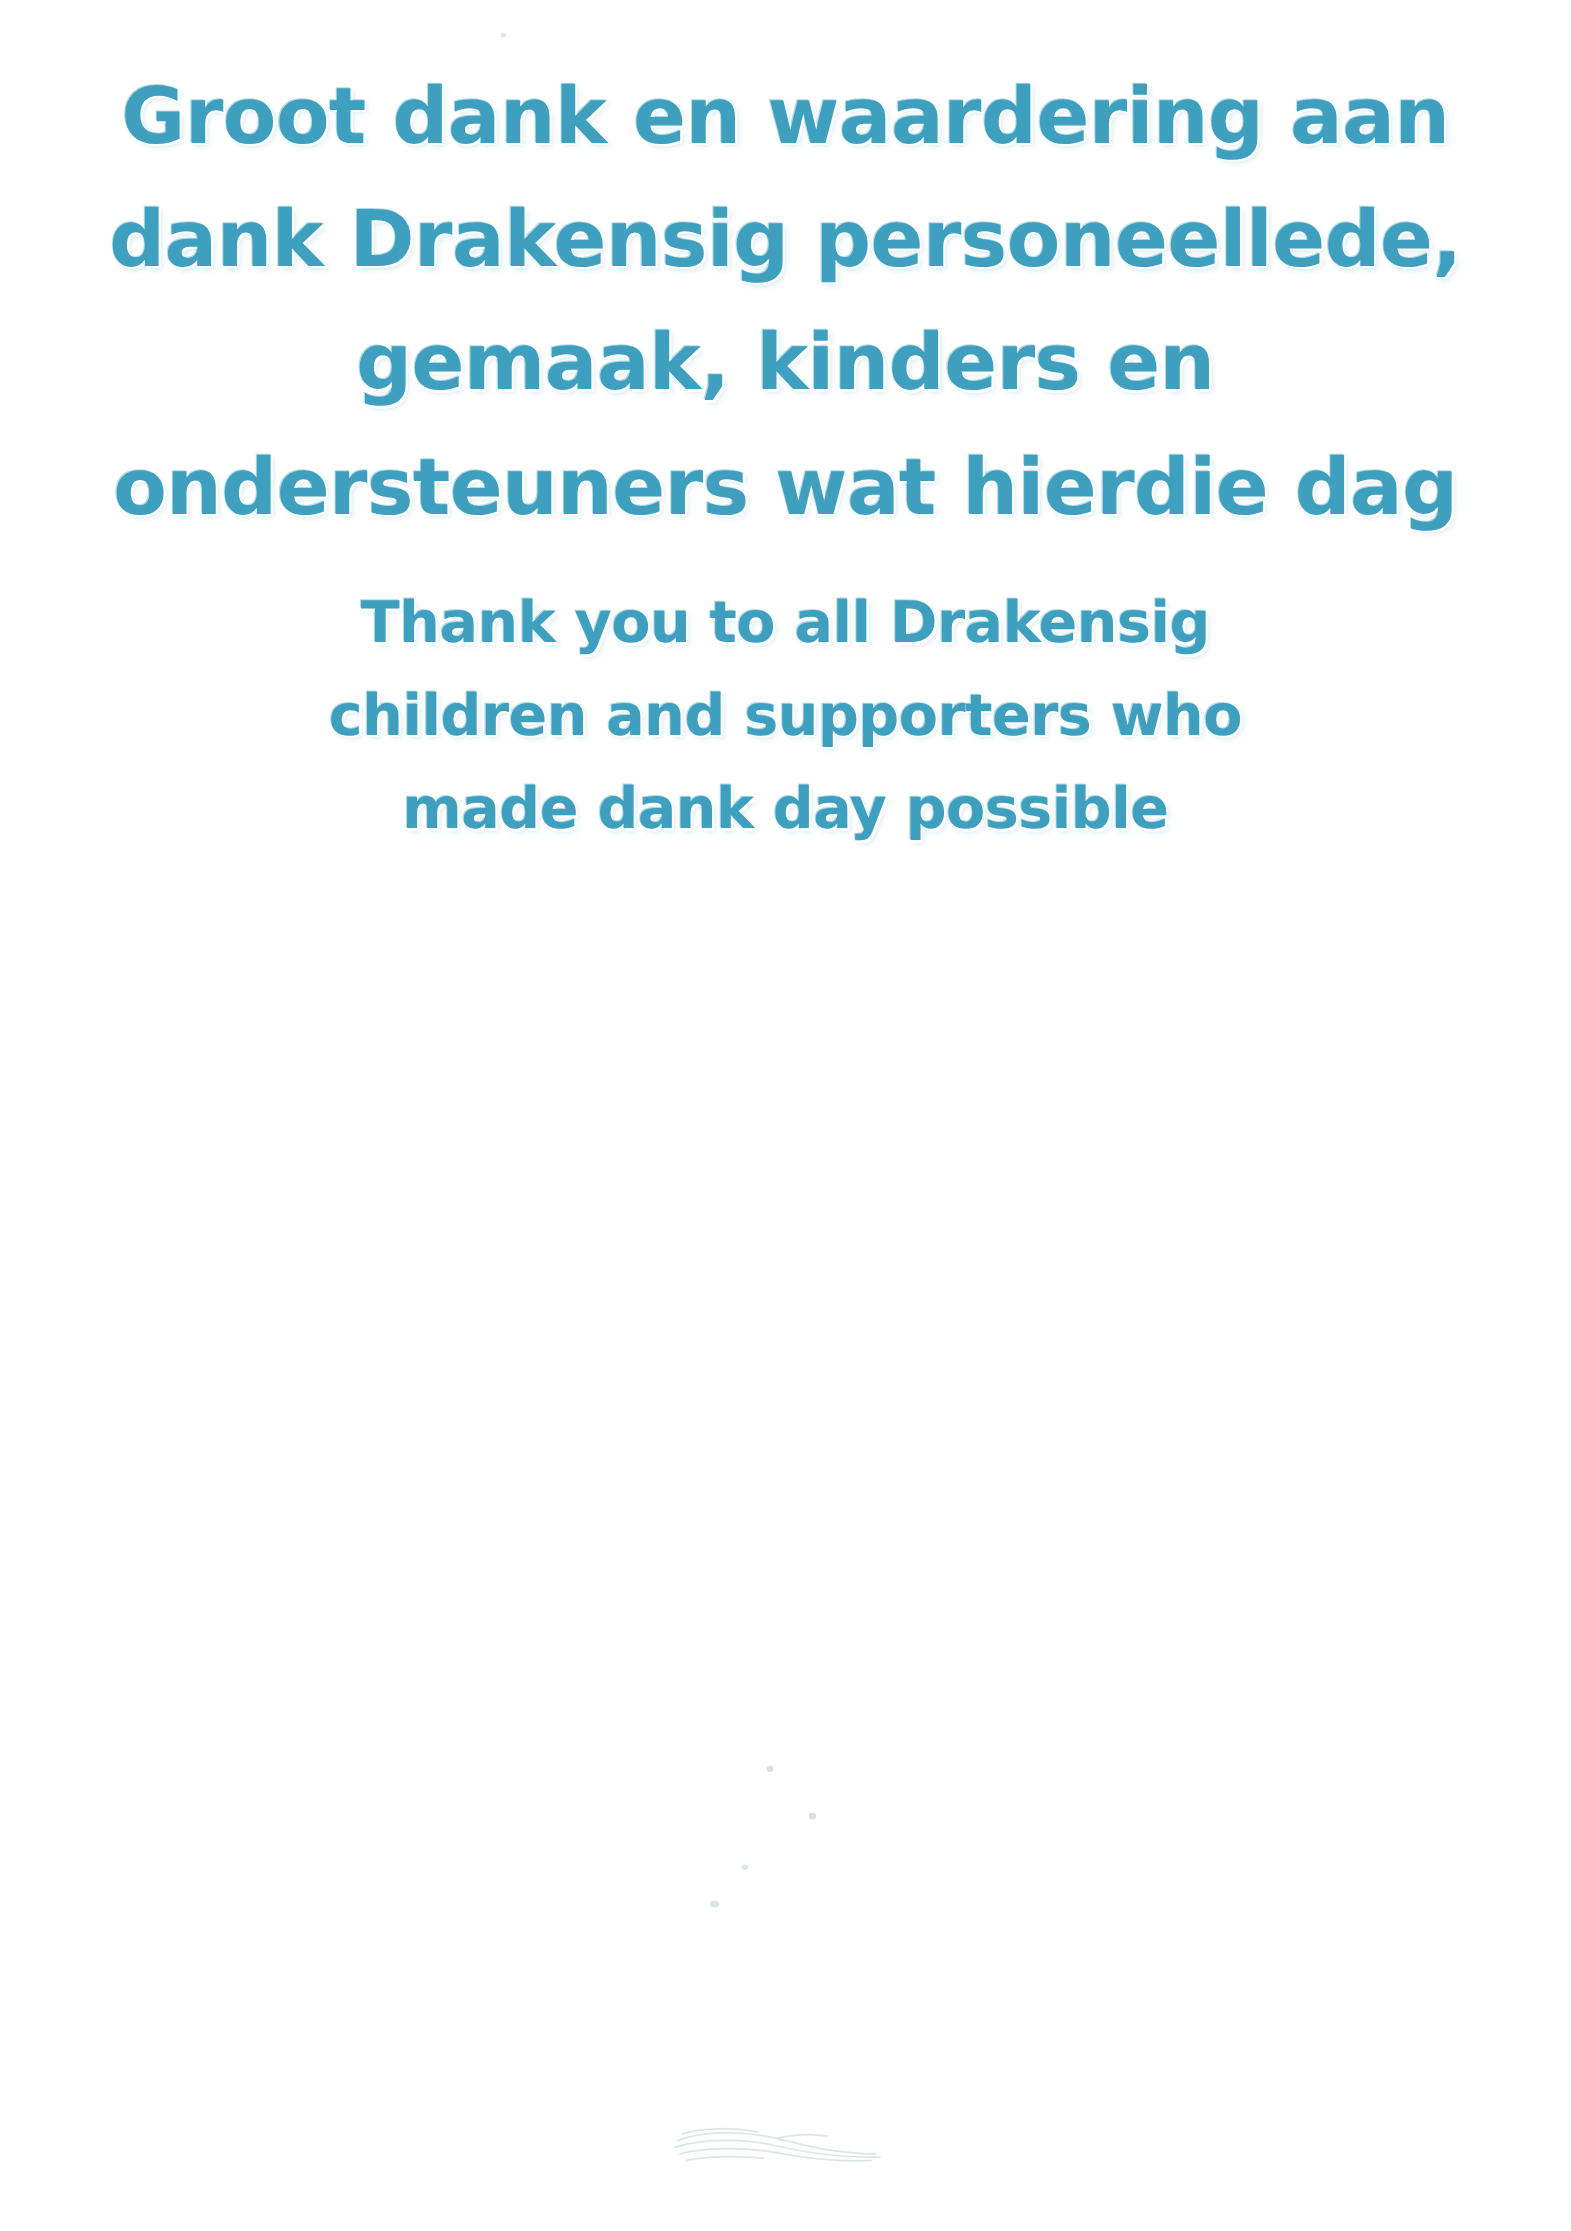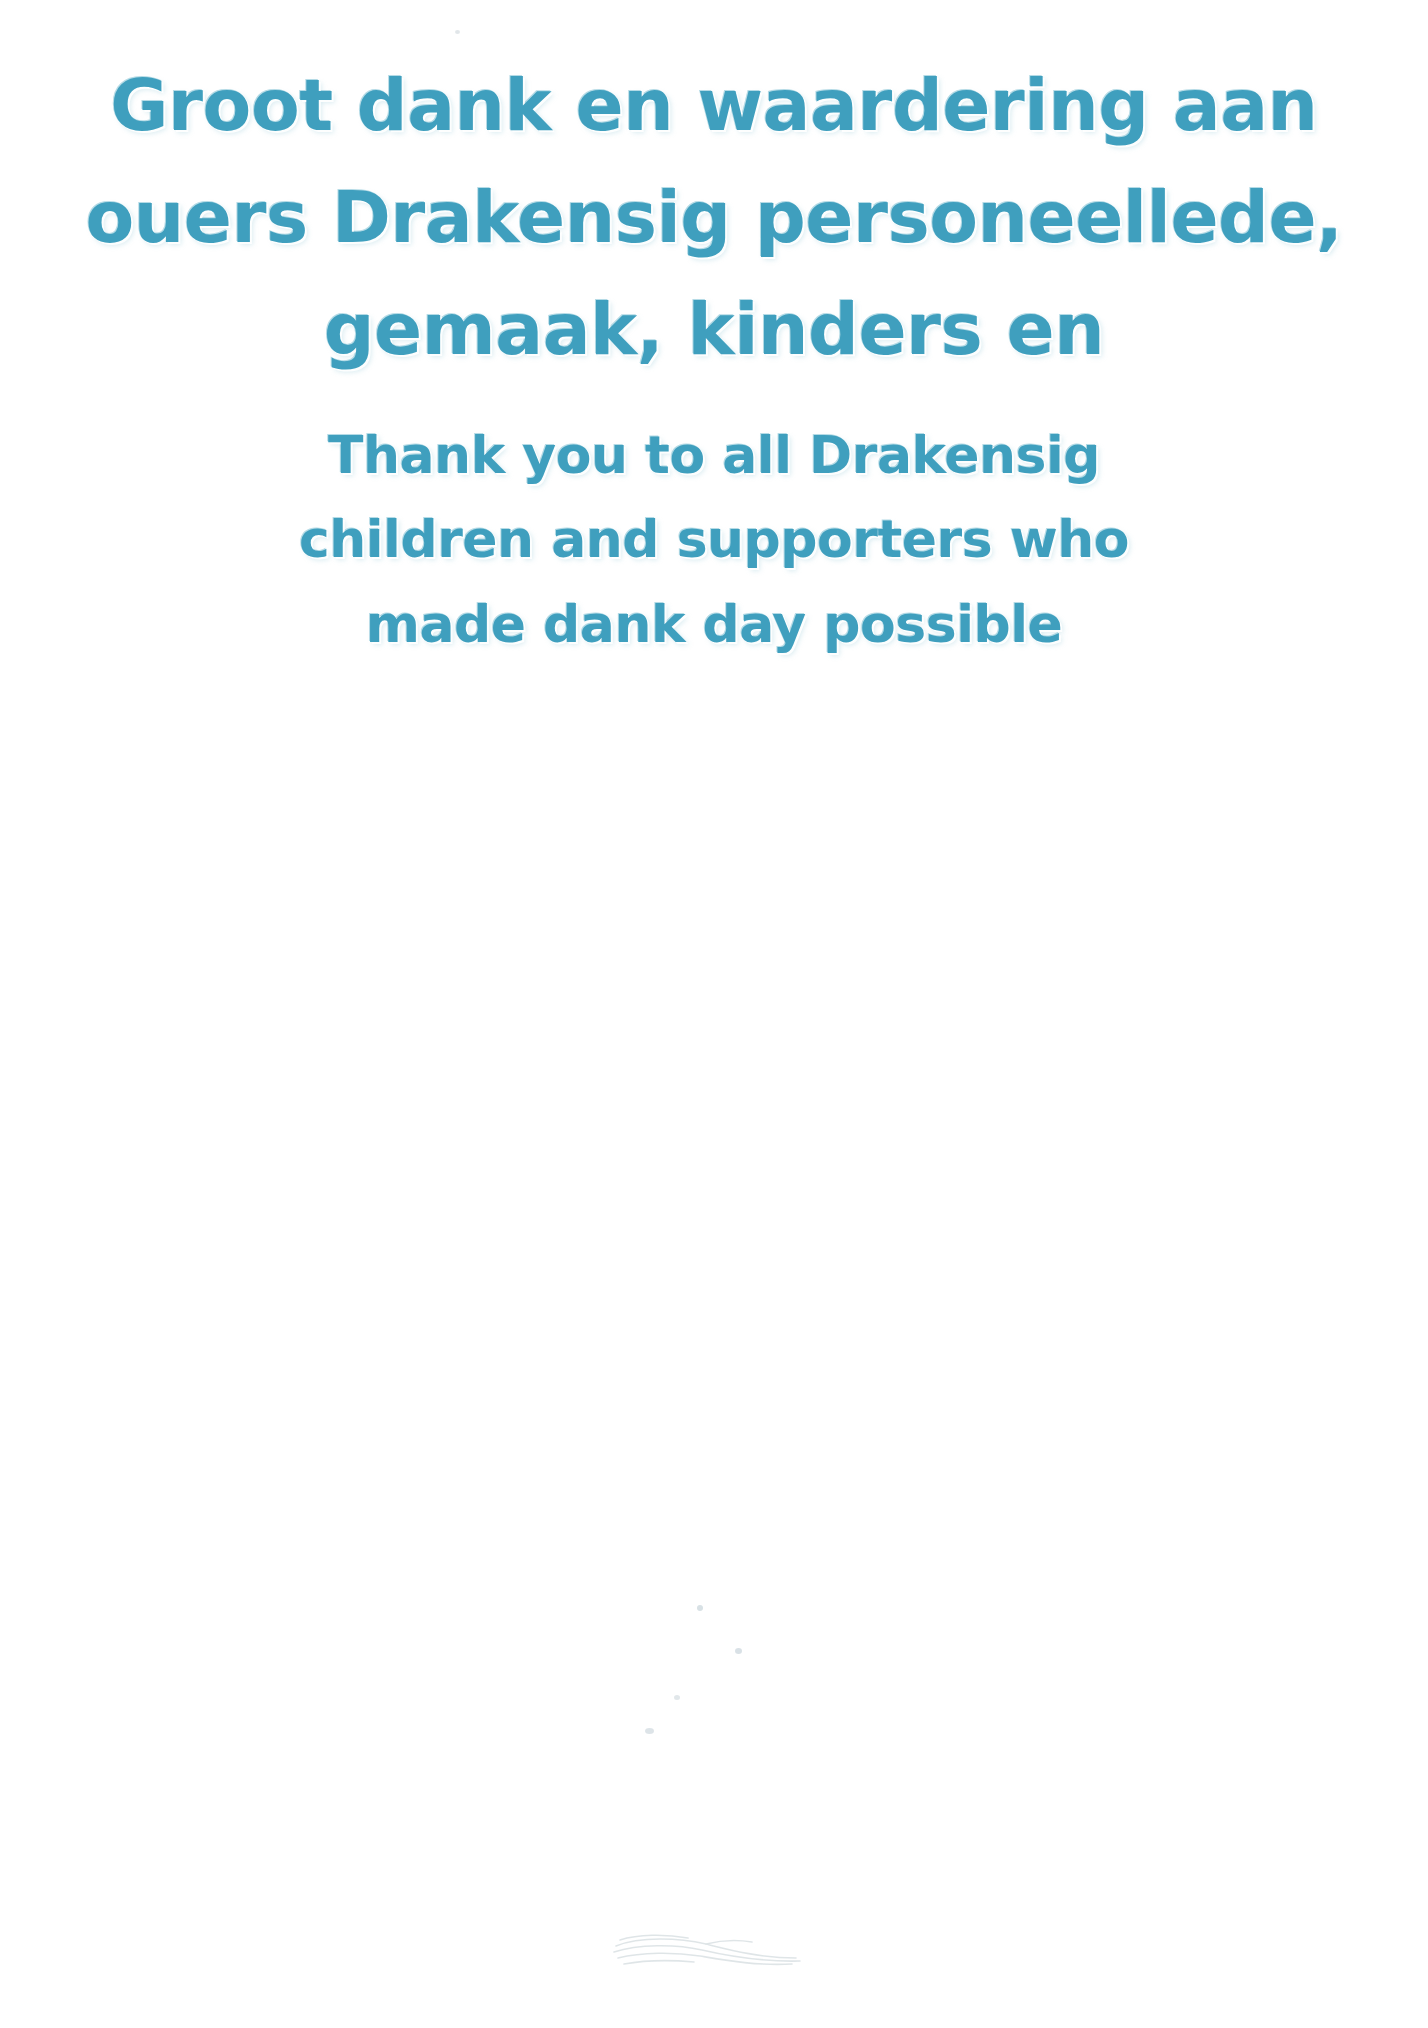--- a/index.html
+++ b/index.html
@@ -82,22 +82,23 @@
 </style>
 </head>
 <body>
 
 <div class="page">
 
   <div class="message-block">
 
     <div class="para para-af">
       <span class="line">Groot dank en waardering aan</span>
-      <span class="line">ouers Drakensig personeellede,</span>
+      <span class="line">dank Drakensig personeellede,</span>
       <span class="line">gemaak, kinders en</span>
+      <span class="line">ondersteuners wat hierdie dag</span>
     </div>
 
     <div class="para para-en">
       <span class="line">Thank you to all Drakensig</span>
       <span class="line">children and supporters who</span>
       <span class="line">made dank day possible</span>
     </div>
 
   </div>
 

